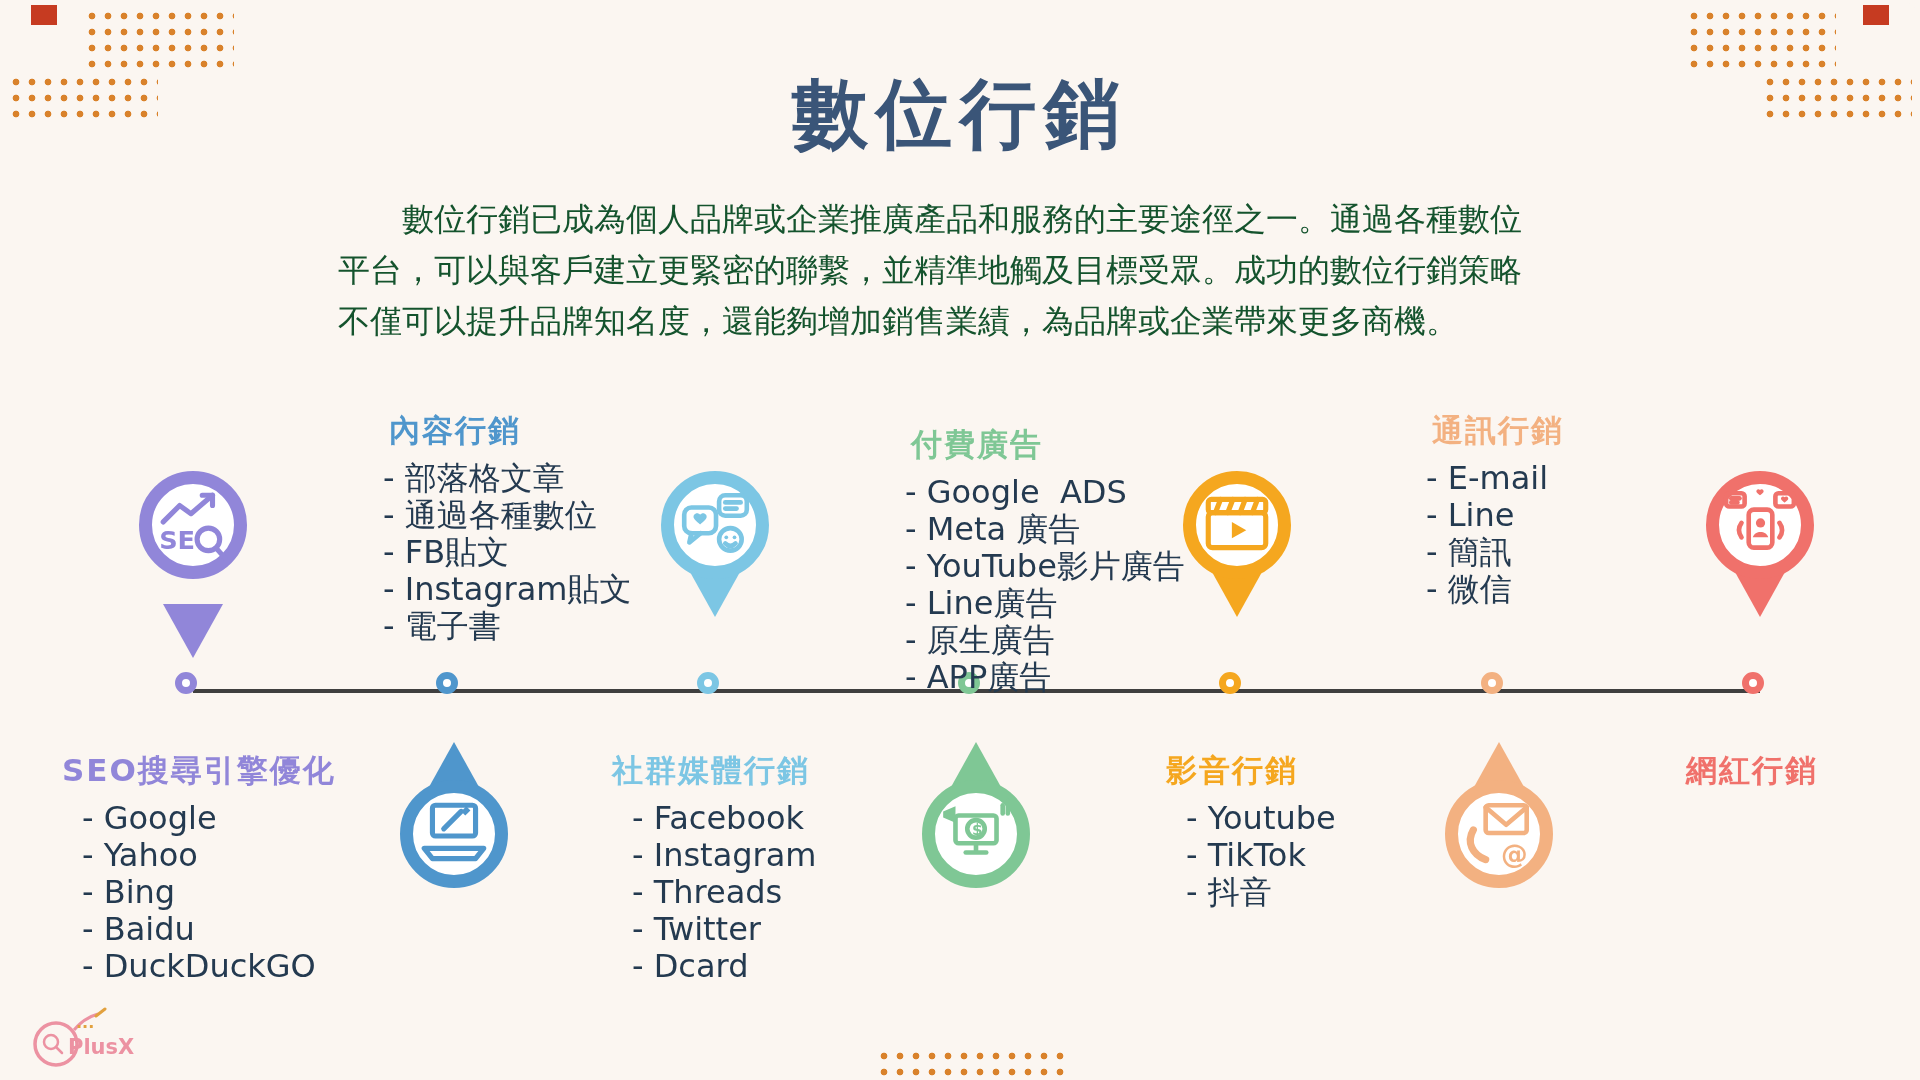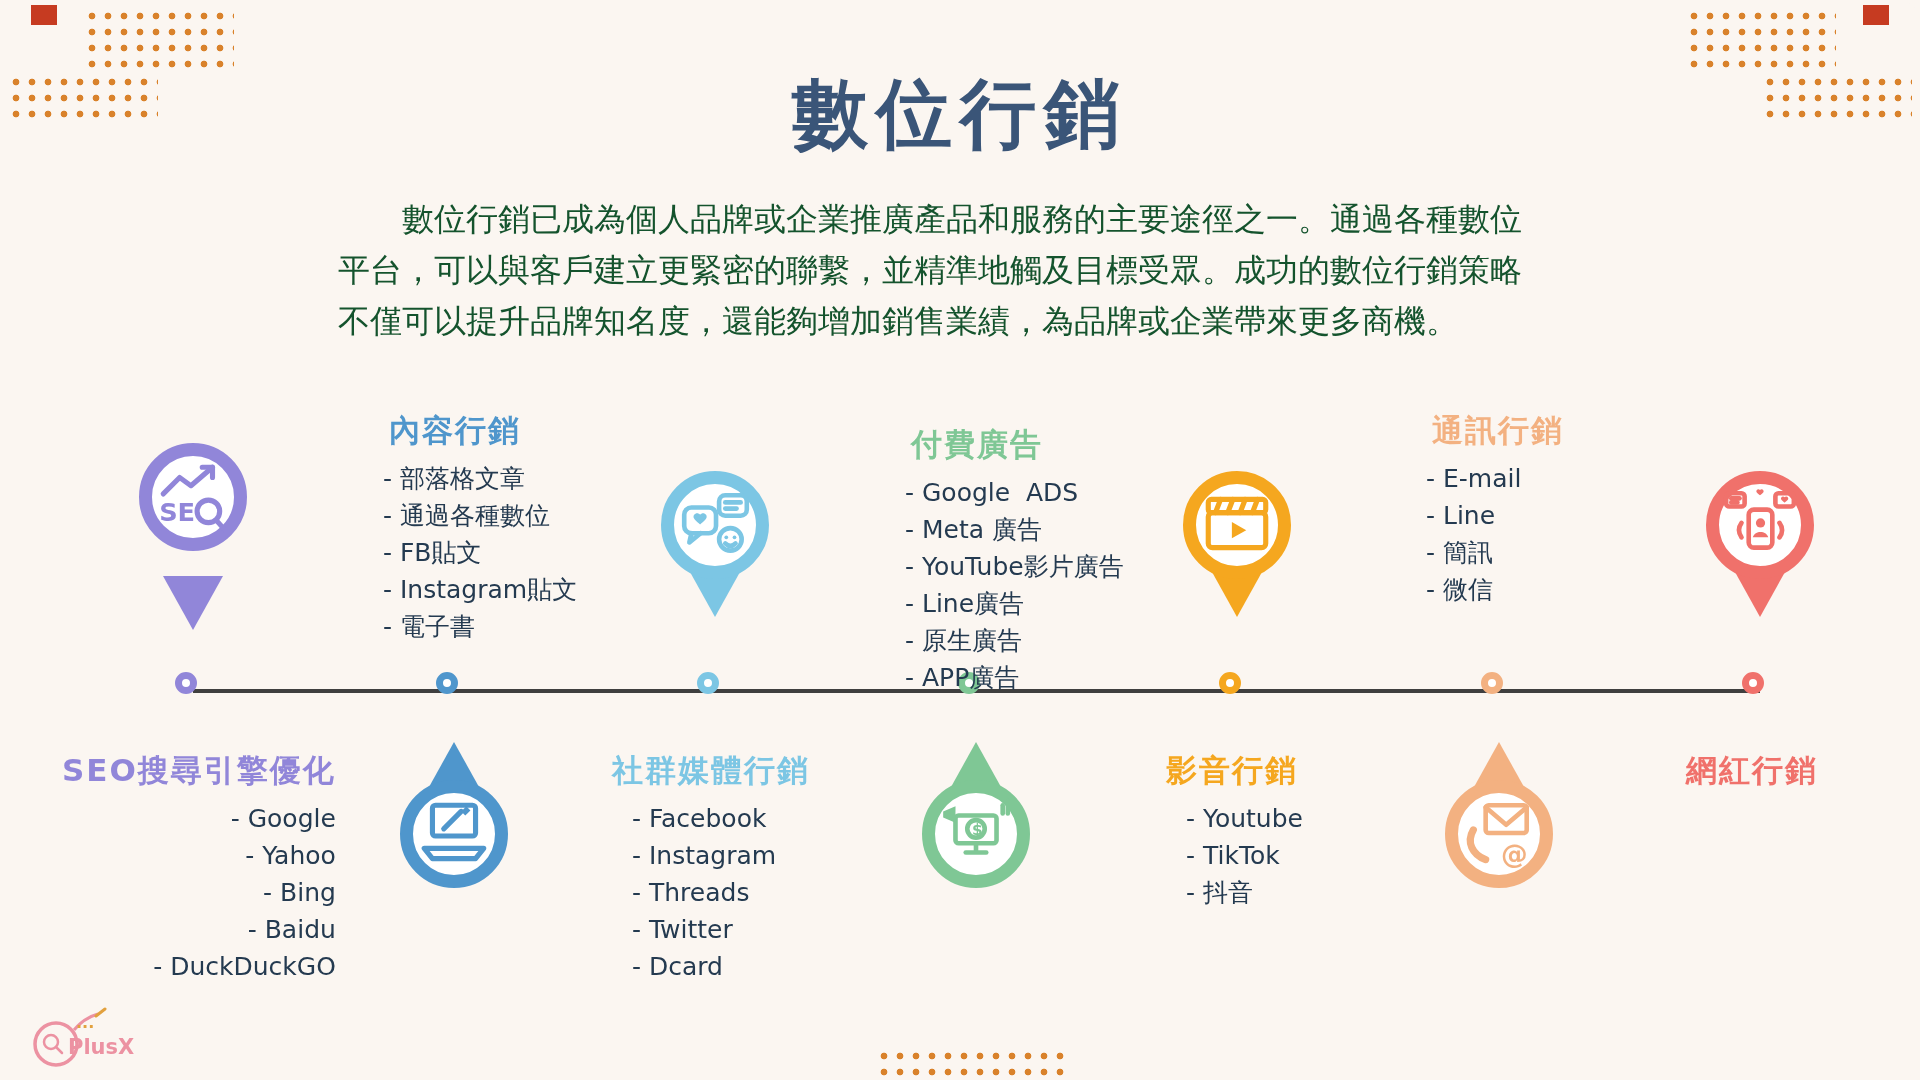--- a/index.html
+++ b/index.html
@@ -42,21 +42,21 @@
     position: relative; z-index: 2; color: var(--c);
   }
   .tail { width: 0; height: 0; border-left: 30px solid transparent; border-right: 30px solid transparent; z-index: 1; }
   .pin-down .tail { border-top: 54px solid var(--c); margin-top: -16px; }
   .pin-up .tail { border-bottom: 54px solid var(--c); margin-bottom: -16px; }
 
   .block { position: absolute; }
   .block h3 { margin: 0 0 8px 0; font-size: 31px; font-weight: 800; color: var(--c); letter-spacing: 2px; }
   .block.above h3 { padding-left: 6px; }
   .block.below .list { padding-left: 20px; }
-  .list-item { font-size: 25px; line-height: 37px; color: #243a50; white-space: pre; }
+  .list-item { font-size: 32px; line-height: 37px; color: #243a50; white-space: pre; }
 
   .logo { position: absolute; left: 24px; top: 992px; }
 </style>
 </head>
 <body>
 
 <div class="canvas">
 
   <div class="corner-square" style="left:31px;top:5px"></div>
   <div class="dots" style="left:84px;top:8px;width:150px;height:60px"></div>
@@ -77,21 +77,21 @@
 
   <div class="timeline"></div>
   <span class="node" style="left: 175px; --c: #9186d9;"></span>
   <span class="node" style="left: 436px; --c: #4f96cc;"></span>
   <span class="node" style="left: 697px; --c: #7cc6e4;"></span>
   <span class="node" style="left: 958px; --c: #7fc795;"></span>
   <span class="node" style="left: 1219px; --c: #f5a71f;"></span>
   <span class="node" style="left: 1481px; --c: #f3b181;"></span>
   <span class="node" style="left: 1742px; --c: #f0716b;"></span>
 
-  <div class="pin pin-down" style="left: 123px; top: 443px; gap: 41px; --c: #9186d9;">
+  <div class="pin pin-down" style="left: 123px; top: 471px; gap: 41px; --c: #9186d9;">
     <div class="pin-circle">
       <svg viewBox="0 0 76 76" width="78" height="78">
         <g fill="none" stroke="currentColor" stroke-width="5" stroke-linecap="round" stroke-linejoin="round">
           <path d="M9 35 L25 19 L36 27 L57 9"></path>
             <path d="M47 9 H57 V19"></path>
           <circle cx="53" cy="52" r="11"></circle>
             <path d="M61 61 L69 70"></path>
         </g>
         <text x="5" y="61" font-size="25" font-weight="bold" fill="currentColor">SE</text>
       </svg>
@@ -229,21 +229,21 @@
   <section class="block above" style="left: 1426px; top: 410px; --c: #f3b181;">
     <h3>通訊行銷</h3>
     <div class="list">
         <div class="list-item">- E-mail</div>
         <div class="list-item">- Line</div>
         <div class="list-item">- 簡訊</div>
         <div class="list-item">- 微信</div>
       </div>
   </section>
 
-  <section class="block below" style="left: 62px; top: 750px; text-align: right; --c: #9186d9;">
+  <section class="block below" style="left: 62px; top: 750px; --c: #9186d9;">
     <h3>SEO搜尋引擎優化</h3>
     <div class="list">
         <div class="list-item">- Google</div>
         <div class="list-item">- Yahoo</div>
         <div class="list-item">- Bing</div>
         <div class="list-item">- Baidu</div>
         <div class="list-item">- DuckDuckGO</div>
       </div>
   </section>
 

